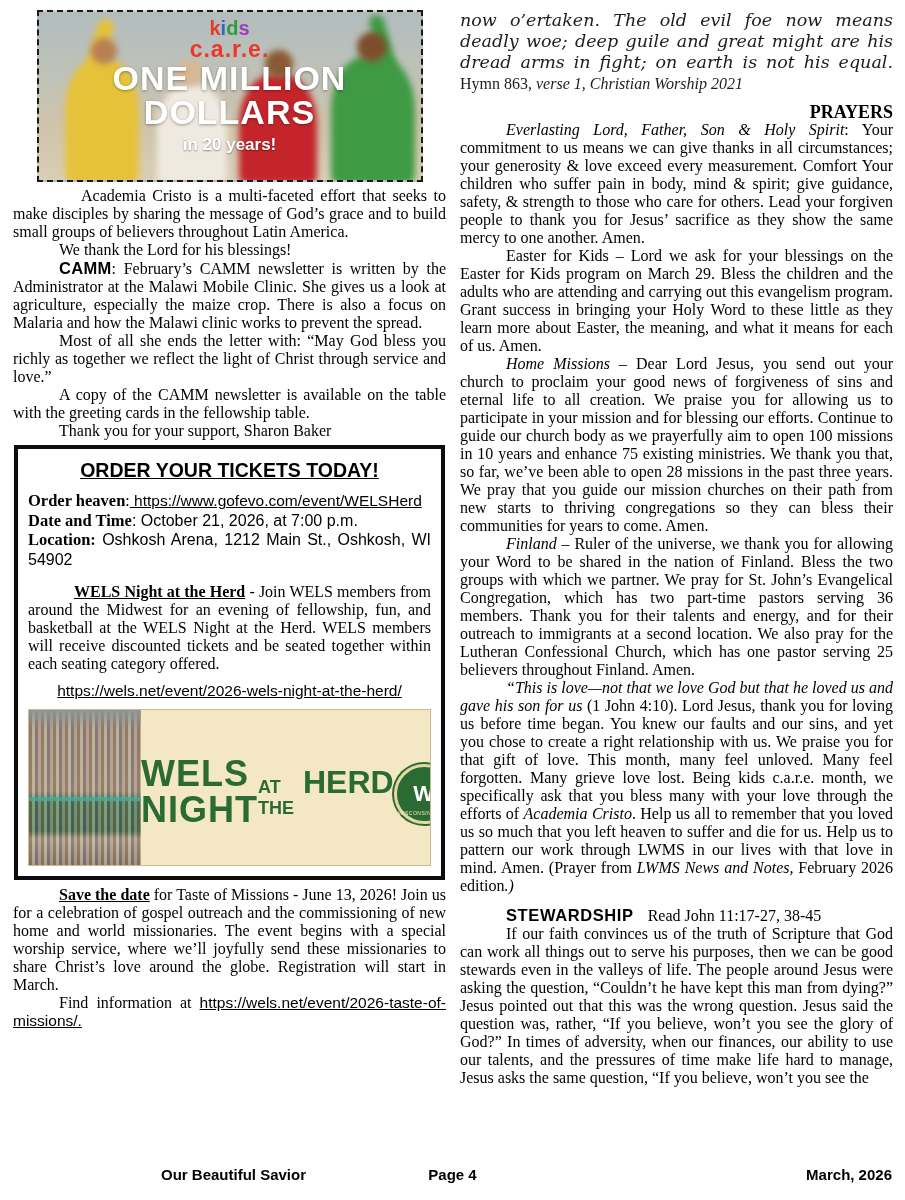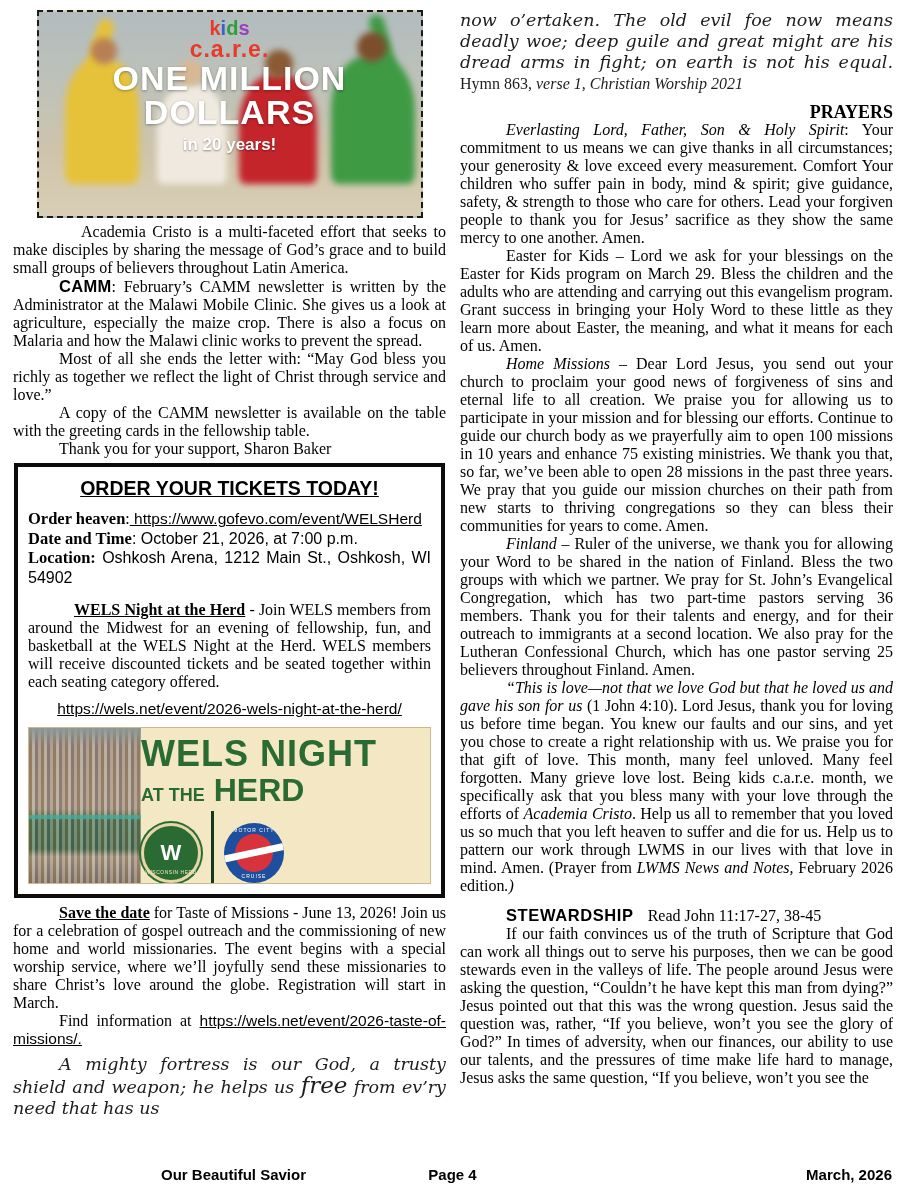--- a/index.html
+++ b/index.html
@@ -11,21 +11,21 @@
 
   p { margin:0; font-size:16px; line-height:18px; text-align:justify; }
   .ind { text-indent:46px; }
   .ind-lg { text-indent:68px; }
   .b { font-weight:bold; }
   .i { font-style:italic; }
   .u { text-decoration:underline; }
   .link { font-family:"Liberation Sans", sans-serif; text-decoration:underline; font-size:15.5px; color:#000; }
 
   
-  .care-img { width:386px; height:208px; margin:0 auto 5px auto; border:2px dashed #1a1a1a;
+  .care-img { width:386px; height:172px; margin:0 auto 5px auto; border:2px dashed #1a1a1a;
               position:relative; overflow:hidden;
               background:linear-gradient(180deg,#b2bcbe 0%, #bfc2b8 38%, #cfc4ab 68%, #d9cfb6 100%); }
   .blob { position:absolute; filter:blur(3px); }
   .kid-yellow { left:26px; top:48px; width:74px; height:124px; background:#e6c23a; border-radius:40% 40% 10% 10%; }
   .arm-yellow { left:52px; top:6px; width:16px; height:60px; background:#e6c23a; border-radius:8px; transform:rotate(18deg); }
   .kid-white { left:118px; top:72px; width:70px; height:100px; background:#efe9df; border-radius:45% 45% 8% 8%; }
   .kid-red { left:200px; top:62px; width:78px; height:110px; background:#c4252b; border-radius:45% 45% 8% 8%; }
   .kid-green { left:292px; top:44px; width:84px; height:128px; background:#3f9a44; border-radius:42% 42% 8% 8%; }
   .arm-green { left:336px; top:2px; width:15px; height:58px; background:#3f9a44; border-radius:8px; transform:rotate(-16deg); }
   .head { border-radius:50%; background:#b97f54; }
@@ -53,21 +53,21 @@
   .center-link { text-align:center; margin:9px 0 9px 0; text-indent:0; }
 
   
   .banner { height:157px; background:#f3e7c4; display:flex; overflow:hidden; border:1px solid #caba8e; }
   .crowd { width:112px; position:relative; flex:0 0 112px;
            background:
              linear-gradient(180deg, rgba(140,152,152,.95) 0%, rgba(0,0,0,0) 12%),
              repeating-linear-gradient(90deg, rgba(120,90,70,.50) 0 3px, rgba(205,195,175,.50) 3px 6px, rgba(95,75,95,.45) 6px 9px, rgba(185,165,145,.5) 9px 12px),
              linear-gradient(180deg, #a79a86 0%, #b4a68e 52%, #2f7a4e 60%, #2e6f47 78%, #bdb49a 83%, #8b8371 100%); }
   .rail { position:absolute; left:0; right:0; top:56%; height:4px; background:#3fae9c; opacity:.8; }
-  .banner-right { flex:1; display:flex; flex-direction:column; padding-top:8px;border-radius:19px; }
+  .banner-right { flex:1; display:flex; flex-direction:row; align-items:center; padding-top:8px;border-radius:19px; }
   .bt1 { font-family:"Liberation Sans", sans-serif; font-weight:800; font-size:36px; color:#2a6b33; line-height:1; letter-spacing:1px; }
   .bt2 { display:flex; align-items:baseline; gap:9px; margin-top:2px; }
   .bt2a { font-family:"Liberation Sans", sans-serif; font-weight:800; font-size:18px; color:#2a6b33; }
   .bt2b { font-family:"Liberation Sans", sans-serif; font-weight:800; font-size:32px; color:#2a6b33; line-height:1; }
   .logos { display:flex; align-items:center; gap:10px; margin-top:5px; }
   .herd-logo { width:60px; height:60px; border-radius:50%; background:#2a6b33; border:3px solid #e6d7a6;
                position:relative; display:flex; align-items:center; justify-content:center; box-shadow:0 0 0 2px #2a6b33; }
   .herd-w { color:#fff; font-family:"Liberation Sans", sans-serif; font-weight:800; font-size:22px; }
   .logo-txt { position:absolute; bottom:5px; left:0; width:100%; text-align:center; font-size:5px;
               color:#f3e7c4; font-family:"Liberation Sans", sans-serif; letter-spacing:.5px; }
@@ -124,20 +124,21 @@
             <span style="color:#e8392b">k</span><span style="color:#3a62c4">i</span><span style="color:#2f9e3a">d</span><span style="color:#9b3fbf">s</span>
           </div>
           <div class="care-word">c.a.r.e.</div>
           <div class="million">ONE MILLION</div>
           <div class="million">DOLLARS</div>
           <div class="years">in 20 years!</div>
         </div>
       </div>
 
       <p class="ind-lg"><span>Academia Cristo is a multi-faceted effort that seeks to make disciples by sharing the message of God’s grace and to build small groups of believers throughout Latin America.</span></p>
+      <p class="ind"><span>We thank the Lord for his blessings!</span></p>
       <p class="ind"><span class="camm-label">CAMM</span><span>:  February’s CAMM newsletter is written by the Administrator at the Malawi Mobile Clinic. She gives us a look at agriculture, especially the maize crop. There is also a focus on Malaria and how the Malawi clinic works to prevent the spread.</span></p>
       <p class="ind"><span>Most of all she ends the letter with: “May God bless you richly as together we reflect the light of Christ through service and love.”</span></p>
       <p class="ind"><span>A copy of the CAMM newsletter is available on the table with the greeting cards in the fellowship table.</span></p>
       <p class="ind"><span>Thank you for your support, Sharon Baker</span></p>
 
       <div class="tbox">
         <div class="tbox-h">ORDER YOUR TICKETS TODAY!</div>
         <p class="tline"><span class="tlabel">Order  heaven</span><span>:</span><span class="link"> https://www.gofevo.com/event/WELSHerd</span></p>
         <p class="tline"><span class="tlabel">Date and Time</span><span class="tval">: October 21, 2026, at 7:00 p.m.</span></p>
         <p class="tline"><span class="tlabel">Location:</span><span class="tval"> Oshkosh Arena, 1212 Main St., Oshkosh, WI 54902</span></p>
@@ -167,21 +168,20 @@
                 <span class="cruise-bottom">CRUISE</span>
               </div>
             </div>
           </div>
         </div>
       </div>
 
       <p class="ind"><span class="b u">Save the date</span><span> for Taste of Missions - June 13, 2026! Join us for a celebration of gospel outreach and the commissioning of new home and world missionaries. The event begins with a special worship service, where we’ll joyfully send these missionaries to share Christ’s love around the globe. Registration will start in March.</span></p>
       <p class="ind"><span>Find information at </span><span class="link">https://wels.net/event/2026-taste-of-missions/.</span></p>
 
-      <p class="hymn hymn-left"><span>A mighty fortress is our God, a trusty shield and weapon; he helps us </span><span class="free">free</span><span> from ev’ry need that has us</span></p>
     </div>
 
     <div class="col">
 
       <p class="hymn"><span>now o’ertaken.  The old evil foe now means deadly woe; deep guile and great might are his dread arms in fight; on earth is not his equal.</span><span class="cite">  Hymn 863, </span><span class="cite-i">verse 1, Christian Worship 2021</span></p>
 
       <p class="prayers-h">PRAYERS</p>
 
       <p class="ind"><span class="i">Everlasting Lord, Father, Son &amp; Holy Spirit</span><span>: Your commitment to us means we can give thanks in all circumstances; your generosity &amp; love exceed every measurement.  Comfort Your children who suffer pain in body, mind &amp; spirit; give guidance, safety, &amp; strength to those who care for others.  Lead your forgiven people to thank you for Jesus’ sacrifice as they show the same mercy to one another.  Amen.</span></p>
 

